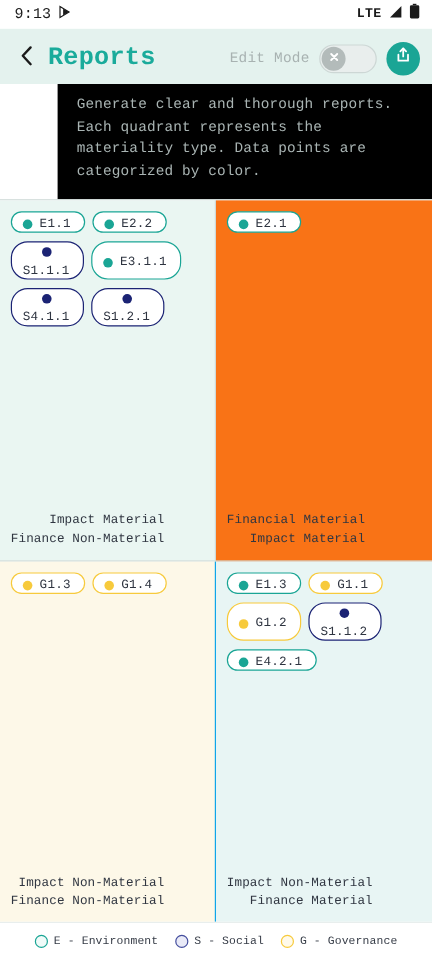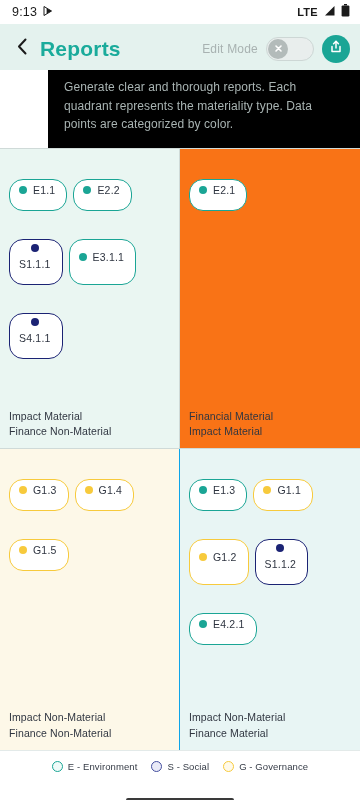--- a/index.html
+++ b/index.html
@@ -2,21 +2,21 @@
 <html><head>
 <meta charset="utf-8">
 <style>
   * { margin:0; padding:0; box-sizing:border-box; }
   html,body {
     width:360px; height:800px;
     font-family:"Liberation Sans", sans-serif;
     background:#ffffff;
     overflow:hidden;
   }
-  #phone { position:relative; width:360px; height:800px; background:#fff; }
+  #phone { position:relative; width:360px; height:800px; background:#fff;font-family:Liberation Mono, monospace; }
 
   
   .statusbar{
     height:24px; display:flex; align-items:center;
     justify-content:space-between; padding:0 10px 0 12px;
     background:#ffffff; color:#1b1b1b;
   }
   .sb-left{ display:flex; align-items:center; gap:5px; }
   .sb-time{ font-size:12.5px; letter-spacing:.2px; color:#1b1b1b; }
   .sb-right{ display:flex; align-items:center; gap:5px; }
@@ -74,38 +74,37 @@
   }
   .q-tl{ background:#eaf6f2; border-right:1px solid #cfdad8; border-bottom:1px solid #cfdad8; }
   .q-tr{ background:#f97316; border-bottom:1px solid #cfdad8; }
   .q-bl{ background:#fdf8e8; border-right:1px solid #0ea5e9; }
   .q-br{ background:#e8f5f4; }
 
   .chips{ display:flex; flex-wrap:wrap; gap:7px 6px; align-content:flex-start; }
   .chip{
     display:inline-flex; align-items:center; gap:6px;
     background:#ffffff; border-radius:14px;
-    padding:4px 11px 14px 9px; font-size:10.5px; letter-spacing:.2px;
+    padding:4px 11px 0 9px; font-size:10.5px; letter-spacing:.2px;
     color:#2e3440; white-space:nowrap; cursor:pointer;
     border:1.4px solid #1aa595;
-    margin-top:21px;
   }
   .chip .dot{
     width:8px; height:8px; border-radius:50%; flex:0 0 auto;
   }
   .chip.e{ border-color:#1aa595; }
   .chip.s{ border-color:#1b2374;flex-direction:column; }
   .chip.g{ border-color:#f7ca3c; }
   .chip.e .dot{ background:#1aa595; }
   .chip.s .dot{ background:#1b2374; }
   .chip.g .dot{ background:#f7ca3c; }
 
   .q-label{
     position:absolute; left:9px; bottom:9px;
-    font-size:10.5px; line-height:1.45; color:#303641; letter-spacing:.1px;
+    font-size:10.5px; line-height:1.45; color:#303641; letter-spacing:.1px;text-align:right;
   }
 
   
   .legend{
     height:32px; display:flex; align-items:center; justify-content:center;
     gap:14px; background:#ffffff; border-top:1px solid #e3eae9;
   }
   .legend-item{ display:flex; align-items:center; gap:5px; }
   .legend-dot{
     width:11px; height:11px; border-radius:50%;
@@ -199,20 +198,24 @@
           <span>S1.1.1</span>
         </div>
         <div class="chip e">
           <span class="dot"></span>
           <span>E3.1.1</span>
         </div>
         <div class="chip s">
           <span class="dot"></span>
           <span>S4.1.1</span>
         </div>
+        <div class="chip s">
+          <span class="dot"></span>
+          <span>S1.2.1</span>
+        </div>
       </div>
       <div class="q-label">
         <div>Impact Material</div>
         <div>Finance Non-Material</div>
       </div>
     </div>
 
     <div class="quad q-tr">
       <div class="chips">
         <div class="chip e">
@@ -228,24 +231,20 @@
 
     <div class="quad q-bl">
       <div class="chips">
         <div class="chip g">
           <span class="dot"></span>
           <span>G1.3</span>
         </div>
         <div class="chip g">
           <span class="dot"></span>
           <span>G1.4</span>
-        </div>
-        <div class="chip g">
-          <span class="dot"></span>
-          <span>G1.5</span>
         </div>
       </div>
       <div class="q-label">
         <div>Impact Non-Material</div>
         <div>Finance Non-Material</div>
       </div>
     </div>
 
     <div class="quad q-br">
       <div class="chips">

